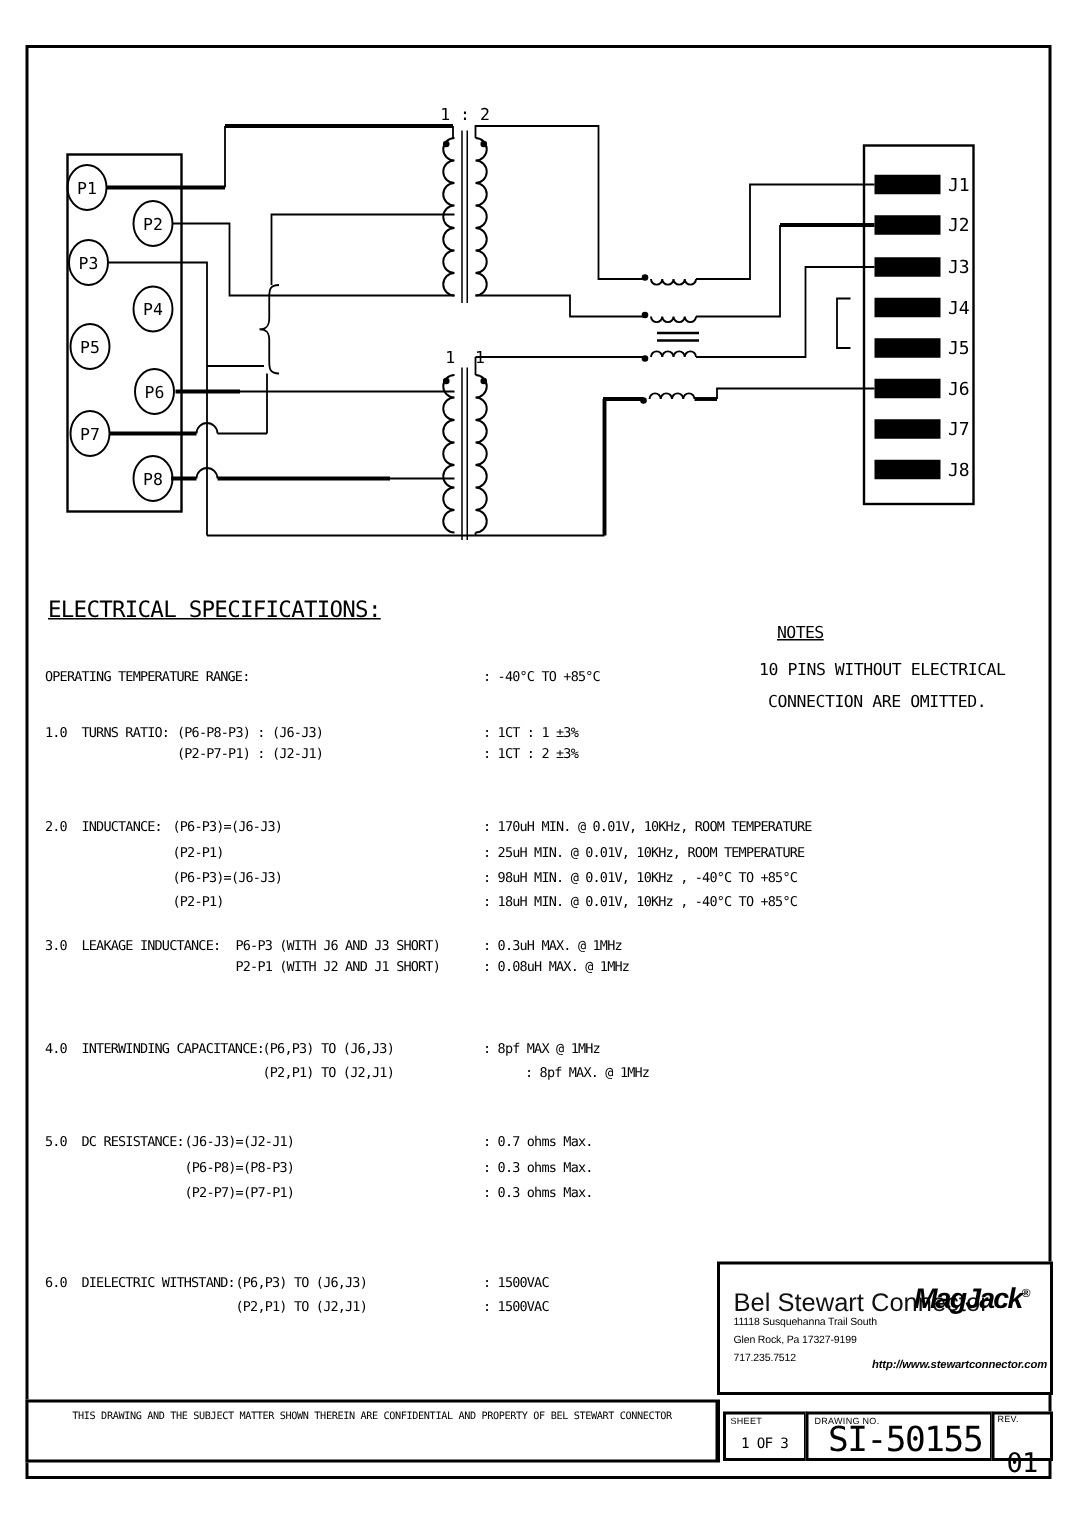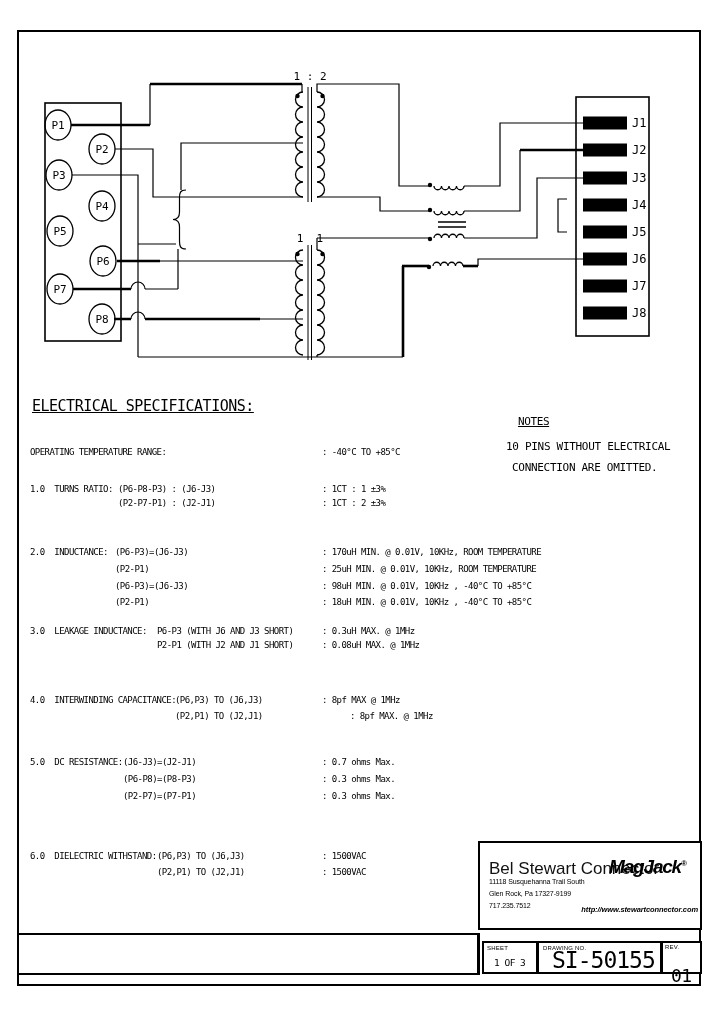--- a/index.html
+++ b/index.html
@@ -202,20 +202,21 @@
   <div class="abs" style="left:489px;top:890px;font-family:'Liberation Sans',sans-serif;font-size:7px;letter-spacing:-0.1px;">Glen Rock, Pa  17327-9199</div>
   <div class="abs" style="left:489px;top:902px;font-family:'Liberation Sans',sans-serif;font-size:7px;letter-spacing:-0.1px;">717.235.7512</div>
   <div class="abs" style="left:598px;top:857px;width:100px;text-align:center;font-family:'Liberation Sans',sans-serif;
        font-weight:900;font-style:italic;font-size:19px;letter-spacing:-1.2px;">
       <span>MagJack</span><sup style="font-size:8px;letter-spacing:0;">®</sup>
   </div>
   <div class="abs" style="left:548px;top:906px;width:150px;text-align:right;font-family:'Liberation Sans',sans-serif;
        font-weight:bold;font-style:italic;font-size:7.5px;letter-spacing:-0.1px;">http://www.stewartconnector.com</div>
 
   <div class="tb-box" style="left:17px;top:933px;width:463px;height:42px;border-right-width:3px;padding-top:3px;">
+    <div class="disc-line">THIS DRAWING AND THE SUBJECT MATTER SHOWN THEREIN ARE CONFIDENTIAL AND PROPERTY OF BEL STEWART CONNECTOR</div>
   </div>
 
   <div class="tb-box" style="left:482px;top:941px;width:56px;height:33px;"></div>
   <div class="tiny-label" style="left:487px;top:945px;">SHEET</div>
   <div class="abs" style="left:494px;top:958px;font-family:'DejaVu Sans Mono',monospace;font-size:9.5px;letter-spacing:-0.5px;">1 OF 3</div>
 
   <div class="tb-box" style="left:537px;top:941px;width:125px;height:33px;"></div>
   <div class="tiny-label" style="left:543px;top:945px;">DRAWING NO.</div>
   <div class="abs" style="left:552px;top:949px;font-family:'DejaVu Sans Mono',monospace;font-size:23px;letter-spacing:-1px;">SI-50155</div>
 

